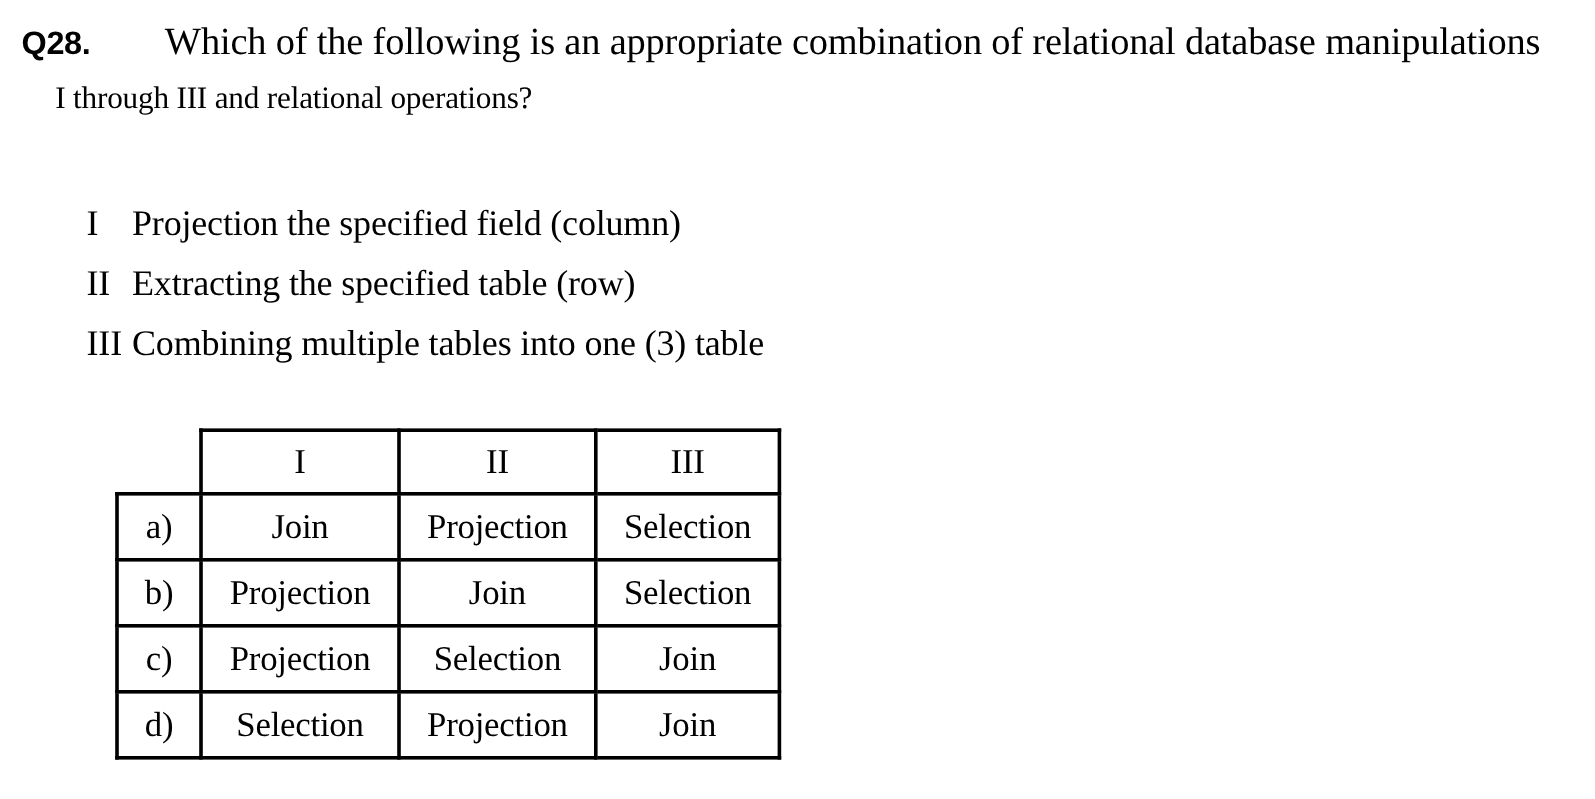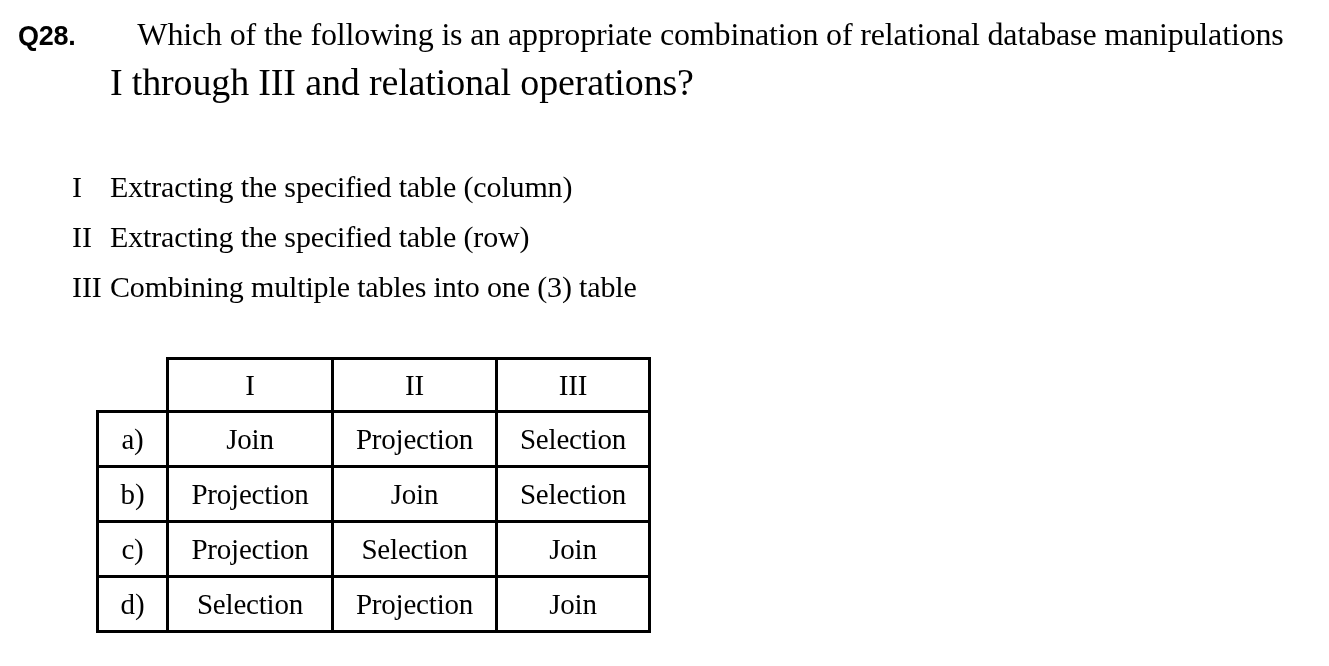--- a/index.html
+++ b/index.html
@@ -51,22 +51,22 @@
   .q-text {
     flex: 1 1 auto;
     font-size: 32px;
     line-height: 46px;
     white-space: nowrap;
     letter-spacing: -0.15px;
     text-align: center;
   }
 
   .q-text-line2 {
-    padding-left: 110px;
-    font-size: 38px;
+    padding-left: 46px;
+    font-size: 26px;
     line-height: 46px;
     white-space: nowrap;
     letter-spacing: -0.15px;
   }
 
   
   .statements {
     position: absolute;
     left: 0px;
     top: 162px;
@@ -144,21 +144,21 @@
       <div class="q-number">Q28.</div>
       <div class="q-text">Which of the following is an appropriate combination of relational database manipulations</div>
     </div>
     <div class="q-text-line2">I through III and relational operations?</div>
   </div>
 
   <div class="statements">
 
     <div class="statement-row">
       <div class="stmt-num">I</div>
-      <div class="stmt-text">Extracting the specified table (column)</div>
+      <div class="stmt-text">Projection the specified field (column)</div>
     </div>
 
     <div class="statement-row">
       <div class="stmt-num">II</div>
       <div class="stmt-text">Extracting the specified table (row)</div>
     </div>
 
     <div class="statement-row">
       <div class="stmt-num">III</div>
       <div class="stmt-text">Combining multiple tables into one (3) table</div>

